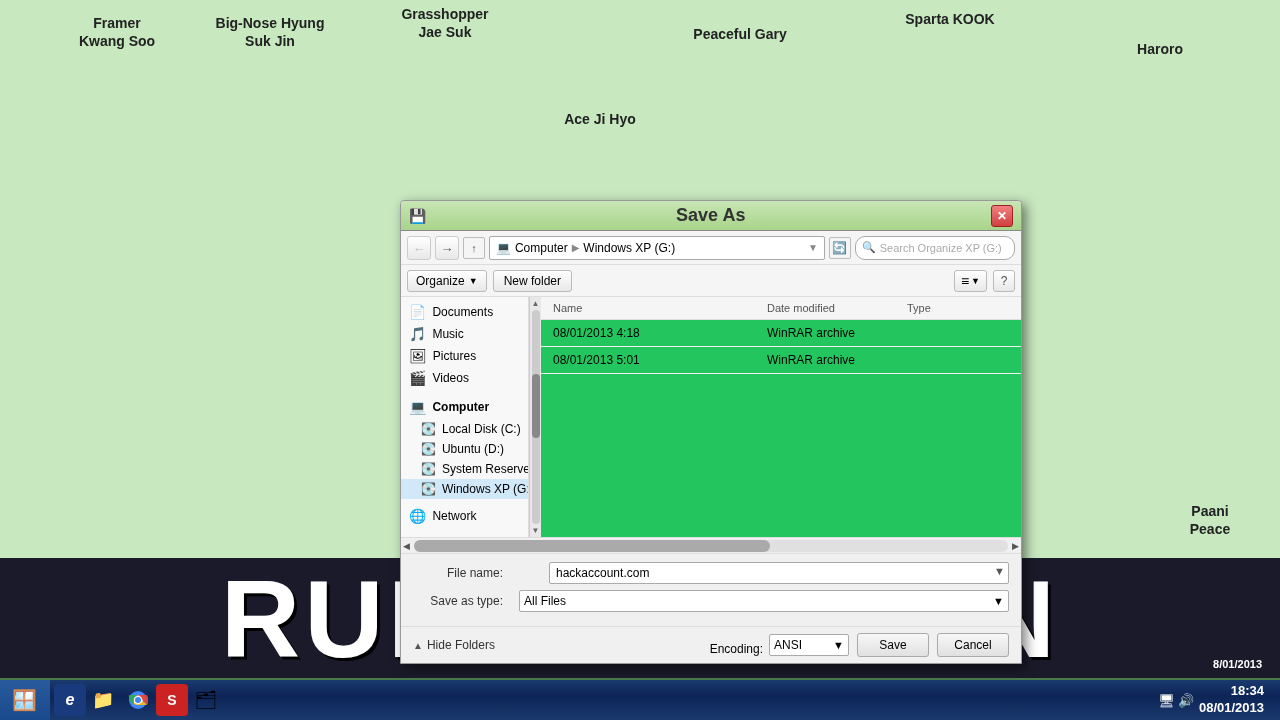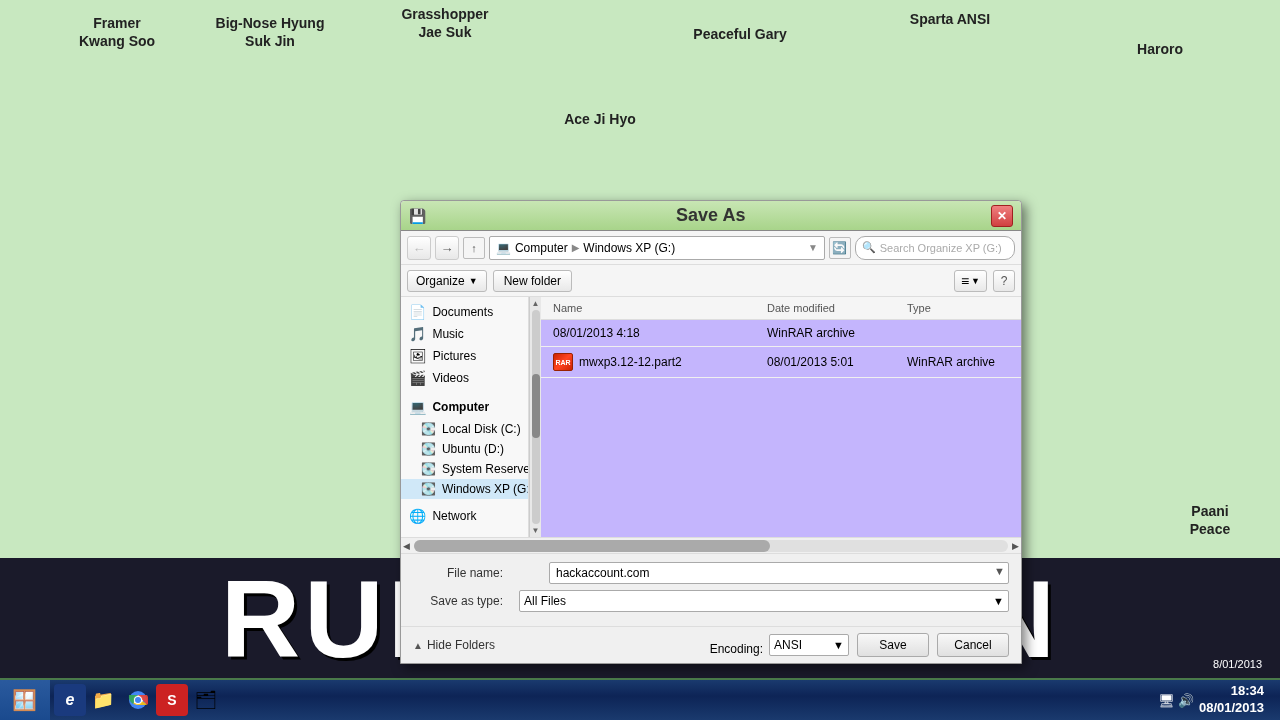--- a/index.html
+++ b/index.html
@@ -299,21 +299,21 @@
       padding: 4px 8px;
       cursor: pointer;
       font-size: 12px;
       gap: 6px;
       font-weight: bold;
     }
 
     
     .file-pane {
       flex: 1;
-      background: #c4b5fd;
+      background: #22c55e;
       overflow-y: auto;
     }
 
     .file-header {
       display: grid;
       grid-template-columns: 1fr 140px 110px;
       padding: 2px 8px;
       border-bottom: 1px solid #ddd;
       background: #f5f5f5;
       font-size: 11px;
@@ -544,29 +544,29 @@
 </head>
 <body>
 
 <div class="cartoon-bg"></div>
 
 <div class="char-label" style="top:14px; left:52px; width:130px;">Framer<br>Kwang Soo</div>
 <div class="char-label" style="top:14px; left:190px; width:160px;">Big-Nose Hyung<br>Suk Jin</div>
 <div class="char-label" style="top:5px; left:370px; width:150px;">Grasshopper<br>Jae Suk</div>
 <div class="char-label" style="top:110px; left:535px; width:130px;">Ace Ji Hyo</div>
 <div class="char-label" style="top:25px; left:665px; width:150px;">Peaceful Gary</div>
-<div class="char-label" style="top:10px; left:880px; width:140px;">Sparta ANSI</div>
+<div class="char-label" style="top:10px; left:880px; width:140px;">Sparta KOOK</div>
 <div class="char-label" style="top:40px; left:1110px; width:100px;">Haroro</div>
 <div class="char-label" style="top:502px; right:20px; width:100px;">Paani<br>Peace</div>
 
 <div class="runman-text">
   <span class="runman-letters">RUNNING MAN</span>
 </div>
 
-<div style="position:absolute; bottom:50px; right:18px; font-size:11px; color:#fff; font-weight:normal; z-index:10;padding-left:32px;">8/01/2013</div>
+<div style="position:absolute; bottom:50px; right:18px; font-size:11px; color:#fff; font-weight:bold; z-index:10;padding-left:32px;">8/01/2013</div>
 
 <div class="dialog">
 
   <div class="dialog-titlebar">
     <span style="font-size:14px; margin-right:4px;">💾</span>
     <span class="dialog-title">Save As</span>
     <div class="dialog-controls">
       <div class="dialog-btn-close">✕</div>
     </div>
   </div>
@@ -680,24 +680,20 @@
         <div class="file-cell">
           <span>08/01/2013 4:18</span>
         </div>
         <div class="file-cell">
           <span>WinRAR archive</span>
         </div>
       </div>
 
       <div class="file-row">
         <div class="file-cell">
-          <span class="rar-icon">RAR</span>
-          <span>mwxp3.12-12.part2</span>
-        </div>
-        <div class="file-cell">
           <span>08/01/2013 5:01</span>
         </div>
         <div class="file-cell">
           <span>WinRAR archive</span>
         </div>
       </div>
     </div>
   </div>
 
   <div class="scrollbar-area">

